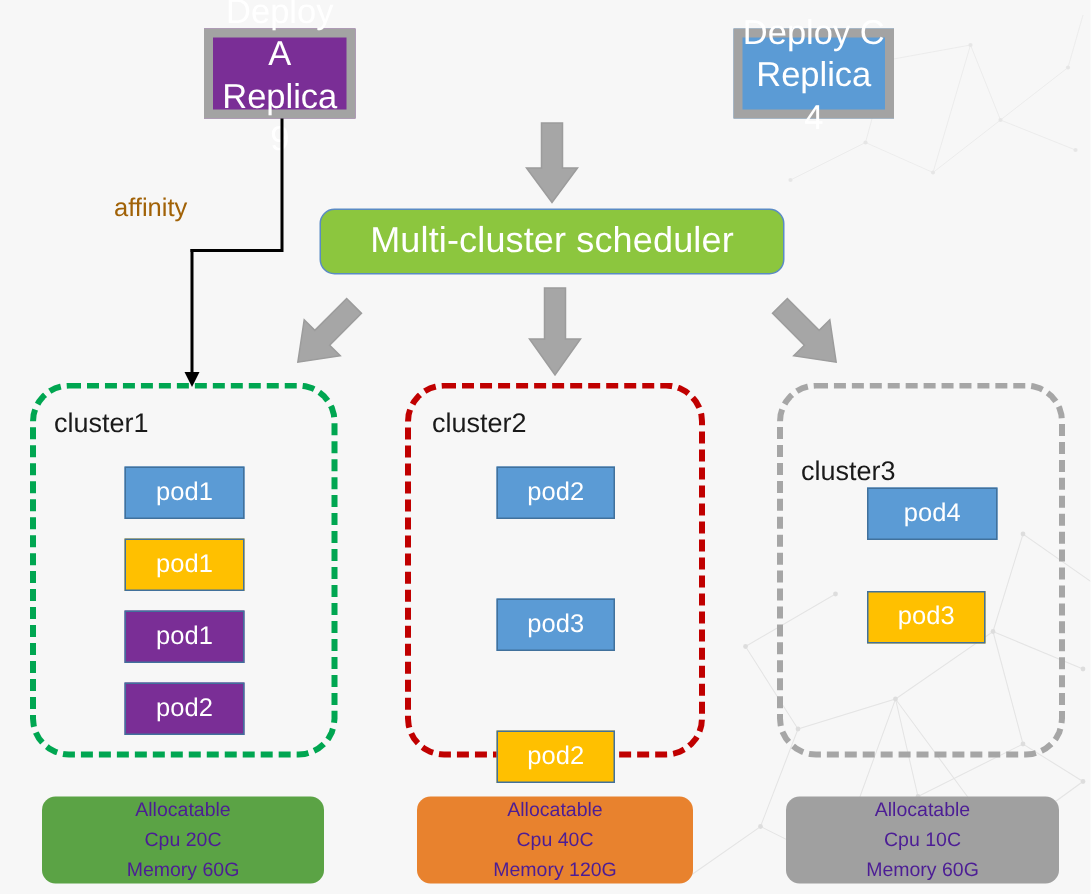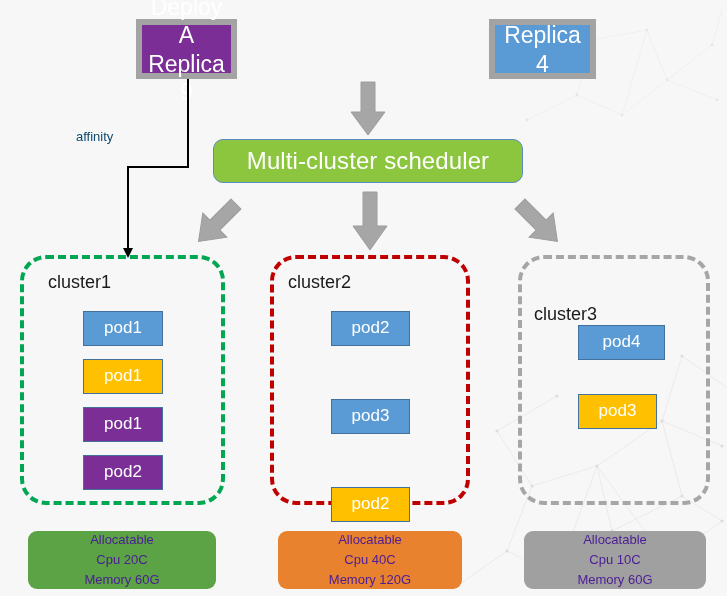--- a/index.html
+++ b/index.html
@@ -103,22 +103,22 @@
     flex-direction: column;
     align-items: center;
     justify-content: center;
     line-height: 1.55;
     text-align: center;
   }
 
   
   .affinity-label {
     position: absolute;
-    color: #0c4a6e;
-    font-size: 13px;
+    color: #a16207;
+    font-size: 17px;
     white-space: nowrap;
   }
   .conn {
     position: absolute;
     background: #000000;
   }
   .arrowhead-down {
     position: absolute;
     width: 0;
     height: 0;
@@ -186,20 +186,21 @@
     </g>
   </svg>
 
   <div class="box deploy" id="deploy-a" style="left: 136px; top: 19px; width: 101px; height: 60px; background: rgb(122, 46, 150);">
     <span class="line">Deploy A</span>
     <span class="line">Replica 9</span>
   </div>
 
 
   <div class="box deploy" id="deploy-c" style="left: 489px; top: 19px; width: 107px; height: 60px; background: rgb(91, 155, 213);">
+    <span class="line">Deploy C</span>
     <span class="line">Replica 4</span>
   </div>
 
   <div class="conn" id="affinity-seg-v1" style="left: 187px; top: 79px; width: 2px; height: 87px;"></div>
   <div class="conn" id="affinity-seg-h" style="left: 127px; top: 166px; width: 62px; height: 2px;"></div>
   <div class="conn" id="affinity-seg-v2" style="left: 127px; top: 166px; width: 2px; height: 83px;"></div>
   <div class="arrowhead-down" id="affinity-arrowhead" style="left: 123px; top: 248px;"></div>
   <div class="affinity-label" id="affinity-label" style="left: 76px; top: 129px;">affinity</div>
 
   <svg class="block-arrow" id="arrow-b-sched" style="left:350px; top:82px;" width="36" height="54" viewBox="0 0 36 54">
@@ -221,21 +222,21 @@
       <polygon points="29,-2 43,-2 43,28 53,28 36,51 19,28 29,28" fill="#A6A6A6" stroke="#9C9C9C" stroke-width="1"></polygon>
     </g>
   </svg>
 
   <div class="box scheduler" id="scheduler" style="left: 213px; top: 139px; width: 310px; height: 44px; background: rgb(140, 198, 62); border-color: rgb(91, 139, 196);">
     <span>Multi-cluster scheduler</span>
   </div>
 
   <div id="clusters-layer">
       <div class="cluster" style="left: 20px; top: 255px; width: 205px; height: 250px; border: 4px dashed rgb(0, 166, 81);"></div>
-      <div class="cluster-label" style="left: 48px; top: 272px;">cluster1</div>
+      <div class="cluster-label" style="left: 36px; top: 272px;">cluster1</div>
       <div class="pod" style="left: 83px; top: 311px; width: 80px; height: 35px; background: rgb(91, 155, 213);">pod1</div>
       <div class="pod" style="left: 83px; top: 359px; width: 80px; height: 35px; background: rgb(255, 192, 0);">pod1</div>
       <div class="pod" style="left: 83px; top: 407px; width: 80px; height: 35px; background: rgb(122, 46, 150);">pod1</div>
       <div class="pod" style="left: 83px; top: 455px; width: 80px; height: 35px; background: rgb(122, 46, 150);">pod2</div>
       <div class="cluster" style="left: 270px; top: 255px; width: 200px; height: 250px; border: 4px dashed rgb(192, 0, 0);"></div>
       <div class="cluster-label" style="left: 288px; top: 272px; text-align: center;">cluster2</div>
       <div class="pod" style="left: 331px; top: 311px; width: 79px; height: 35px; background: rgb(91, 155, 213);">pod2</div>
       <div class="pod" style="left: 331px; top: 399px; width: 79px; height: 35px; background: rgb(91, 155, 213);">pod3</div>
       <div class="pod" style="left: 331px; top: 487px; width: 79px; height: 35px; background: rgb(255, 192, 0);">pod2</div>
       <div class="cluster" style="left: 518px; top: 255px; width: 192px; height: 250px; border: 4px dashed rgb(166, 166, 166);"></div>

